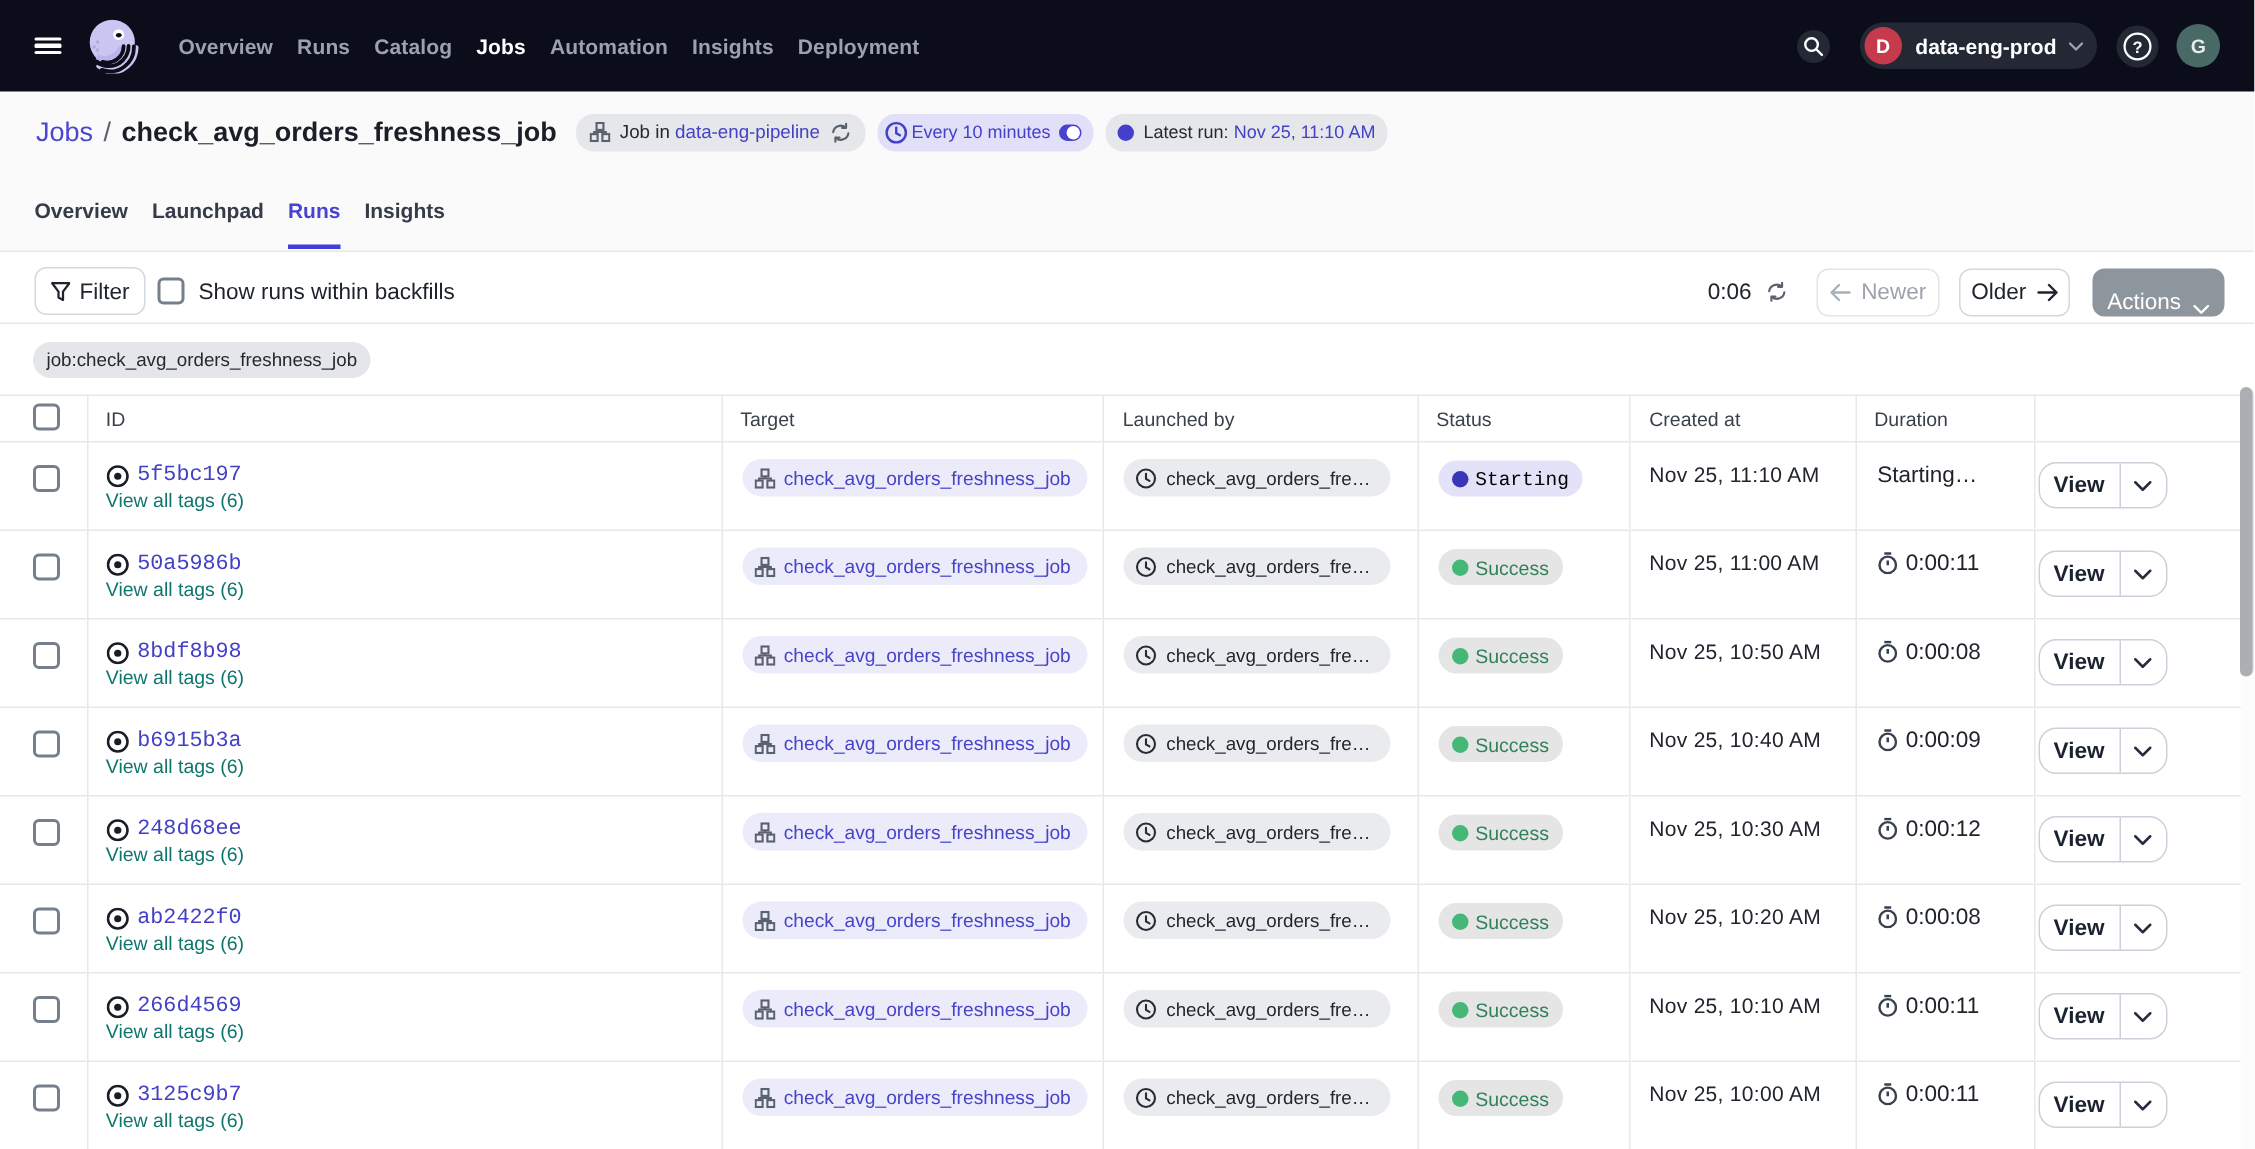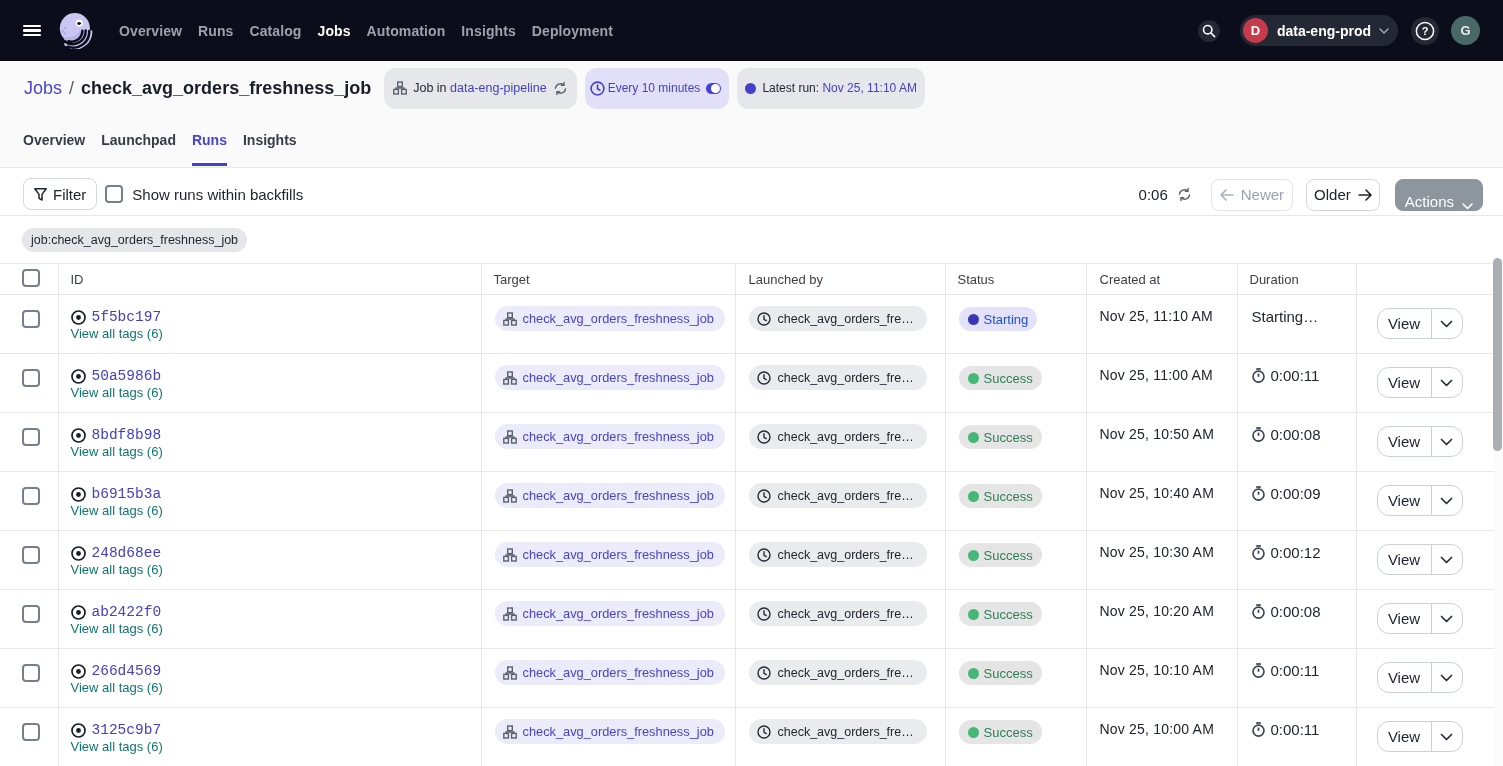--- a/index.html
+++ b/index.html
@@ -18,21 +18,21 @@
 .depl .av { width:25px; height:25px; border-radius:50%; background:#C53B4C; color:#fff; font-size:13px; font-weight:700; display:flex; align-items:center; justify-content:center; }
 .depl .dname { color:#fff; font-size:14px; font-weight:700; margin:0 8px 0 9px; }
 .help { width:28px; height:28px; margin-left:13px; }
 .avatar { width:29px; height:29px; border-radius:50%; background:#486966; color:#E8ECEC; font-size:13px; font-weight:700; display:flex; align-items:center; justify-content:center; margin:0 23px 0 12px; }
 
 .band { background:#FAFAFB; border-bottom:1px solid #E7E8EA; height:107px; }
 .crumbrow { display:flex; align-items:center; padding:15px 0 0 24px; height:39px; }
 .crumbrow h1 { font-size:18px; font-weight:700; color:#1A1E27; letter-spacing:0; white-space:nowrap; }
 .crumbrow h1 .bl { color:#4A46CE; font-weight:400; }
 .crumbrow h1 .sl { color:#59606B; font-weight:400; padding:0 7px; }
-.chip { display:inline-flex; align-items:center; height:41px; border-radius:12px; background:#E6E7EA; font-size:12.5px; color:#232833; padding:0 9px; white-space:nowrap; }
+.chip { display:inline-flex; align-items:center; height:25px; border-radius:12px; background:#E6E7EA; font-size:12.5px; color:#232833; padding:0 9px; white-space:nowrap; }
 .chip.lav { background:#E2E0F8; color:#4341C5; padding:0 8px 0 5px; font-size:12px; }
 .c1 { margin-left:13px; }
 .chip .lnk { color:#4341C5; }
 .chip + .chip { margin-left:8px; }
 .tabs { display:flex; padding-left:23px; margin-top:32px; }
 .tab { font-size:14px; font-weight:700; color:#353C47; margin-right:16px; line-height:16px; padding-bottom:18px; position:relative; }
 .tab.active { color:#4843D2; }
 .tab.active:after { content:""; position:absolute; left:0; right:0; bottom:0; height:3px; background:#433ED6; }
 
 .frow { height:48px; background:#fff; border-bottom:1px solid #E6E8EB; display:flex; align-items:center; position:relative; padding-top:5px; }
@@ -61,27 +61,27 @@
 .idline { display:flex; align-items:center; margin:14px 0 0 12px; height:16px; }
 .idlink { font-family:"Liberation Mono", monospace; font-size:14.5px; color:#4340C6; margin-left:6px; }
 .tagsline { margin:1px 0 0 12px; font-size:13px; line-height:16px; color:#0f766e; }
 .hpad { padding-left:12px; }
 .tchip { display:inline-flex; align-items:center; height:25px; border-radius:12.5px; background:#ECEBFA; margin:11px 0 0 13px; padding:0 11px 0 8px; gap:6px; }
 .tchip span { font-size:12.8px; color:#4744C9; }
 .lchip { display:inline-flex; align-items:center; height:25px; border-radius:12.5px; background:#EAEBEE; margin:11px 0 0 13px; padding:0 10px 0 8px; gap:7px; }
 .lchip span { font-size:12.5px; color:#21262E; white-space:nowrap; overflow:hidden; text-overflow:ellipsis; max-width:139px; }
 .schip { display:inline-flex; align-items:center; height:24px; border-radius:12px; margin:12px 0 0 13px; padding:0 9px; gap:5px; font-size:13px; }
 .schip .dot { width:11px; height:11px; border-radius:50%; }
-.schip.starting { background:#E4E2F9; color:#1d4ed8; }
+.schip.starting { background:#E4E2F9; color:#000000;font-family:Liberation Mono, monospace; }
 .schip.starting .dot { background:#3A36B8; }
 .schip.success { background:#e5e5e5; color:#30805A; }
 .schip.success .dot { background:#45B877; }
 .created { margin:13px 0 0 13px; font-size:14px; line-height:17px; color:#20242C; letter-spacing:.2px; }
 .dur { display:flex; align-items:center; margin:13px 0 0 14px; font-size:15px; color:#1D222B; gap:6px; }
-.viewgrp { display:inline-flex; margin:13px 0 0 20px; height:31px; border:1px solid #CBD0DA; border-radius:12px; background:#fff; }
+.viewgrp { display:inline-flex; margin:13px 0 0 2px; height:31px; border:1px solid #CBD0DA; border-radius:12px; background:#fff;font-weight:bold; }
 .viewgrp .v { width:54px; display:flex; align-items:center; justify-content:center; font-size:15px; color:#1B2230; border-right:1px solid #CBD0DA; }
 .viewgrp .c { width:30px; display:flex; align-items:center; justify-content:center; }
 
 .sbtrack { position:fixed; top:263px; right:0; width:9px; height:503px; background:#FCFCFC; }
 .sbthumb { position:fixed; top:258px; right:1px; width:9px; height:193px; border-radius:5px; background:#ABAEB2; }
 </style>
 </head>
 <body>
 <div class="nav">
   <div class="hamb">

